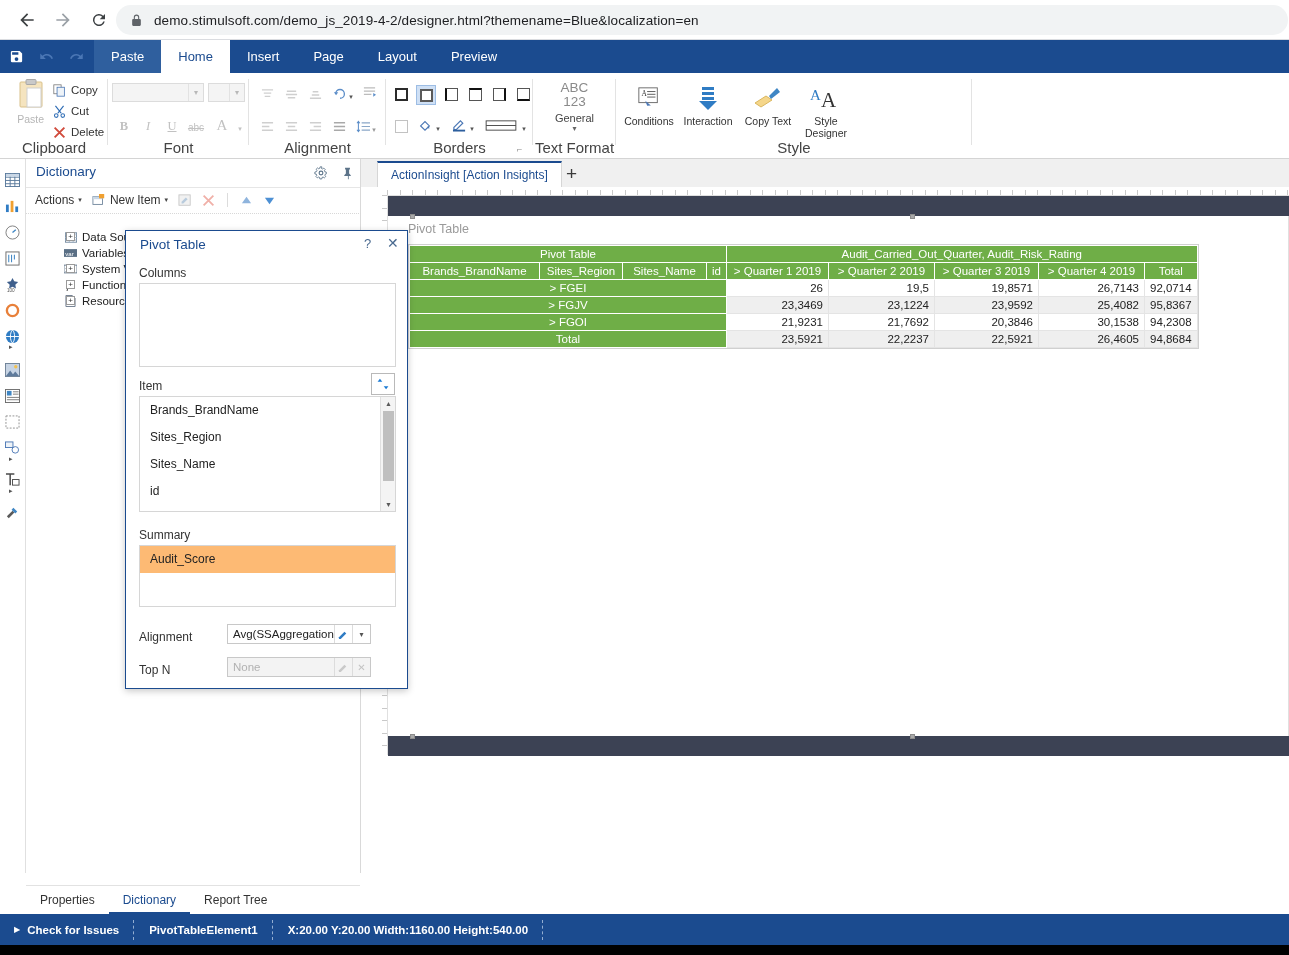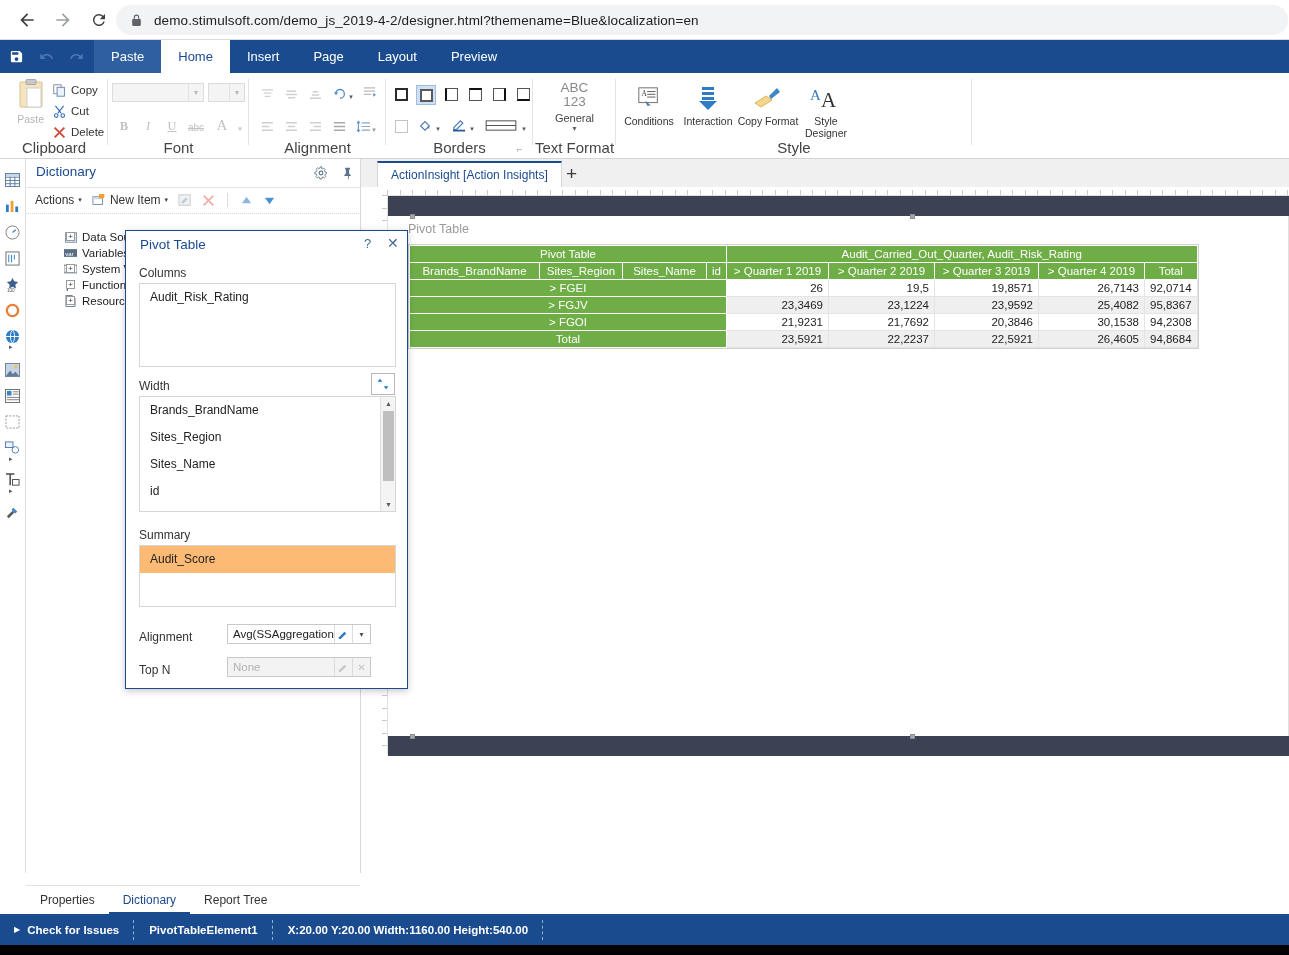--- a/index.html
+++ b/index.html
@@ -459,21 +459,21 @@
         </div>
         <div class="slbl">Interaction</div>
       </div>
       <div class="sbtn" style="left:120px;">
         <div class="sico">
           <svg width="30" height="24" viewBox="0 0 30 24">
               <path d="M2 17l11-7 6 4-11 7z" fill="#f5d68a" stroke="#d9b65e"></path>
               <path d="M18 13l9-7-3-4-8 8z" fill="#3f86c4"></path>
             </svg>
         </div>
-        <div class="slbl">Copy Format</div>
+        <div class="slbl">Copy Text</div>
       </div>
       <div class="sbtn" style="left:178px;">
         <div class="sico">
           <svg width="32" height="24" viewBox="0 0 32 24">
               <text x="0" y="14" font-size="15" fill="#2f7cc4" font-family="Liberation Serif, serif">A</text>
               <text x="11" y="21" font-size="21" fill="#333" font-family="Liberation Serif, serif">A</text>
             </svg>
         </div>
         <div class="slbl" style="white-space:pre-line;">Style
 Designer</div>
@@ -890,24 +890,23 @@
 
   <div class="dlg">
     <div class="dlg-hd">
       <div class="t">Pivot Table</div>
       <div class="q">?</div>
       <div class="x">✕</div>
     </div>
 
     <div class="dlg-lbl" style="left:13px;top:35px;">Columns</div>
     <div class="listbox" style="left:13px;top:52px;width:257px;height:84px;">
-      <div class="lb-item">Audit_Risk_Rating</div>
-    </div>
-
-    <div class="dlg-lbl" style="left:13px;top:148px;">Width</div>
+    </div>
+
+    <div class="dlg-lbl" style="left:13px;top:148px;">Item</div>
     <div class="sortbtn" style="left:245px;top:142px;">
       <svg width="14" height="14" viewBox="0 0 16 16">
           <path d="M4.5 14V3M4.5 2L1.8 5.5h5.4z" fill="#1a7ad4"></path>
           <path d="M11.5 2v11M11.5 14l2.7-3.5H8.8z" fill="#1a7ad4"></path>
         </svg>
     </div>
     <div class="listbox" style="left:13px;top:165px;width:257px;height:116px;">
       <div class="lb-item">Brands_BrandName</div>
       <div class="lb-item">Sites_Region</div>
       <div class="lb-item">Sites_Name</div>

